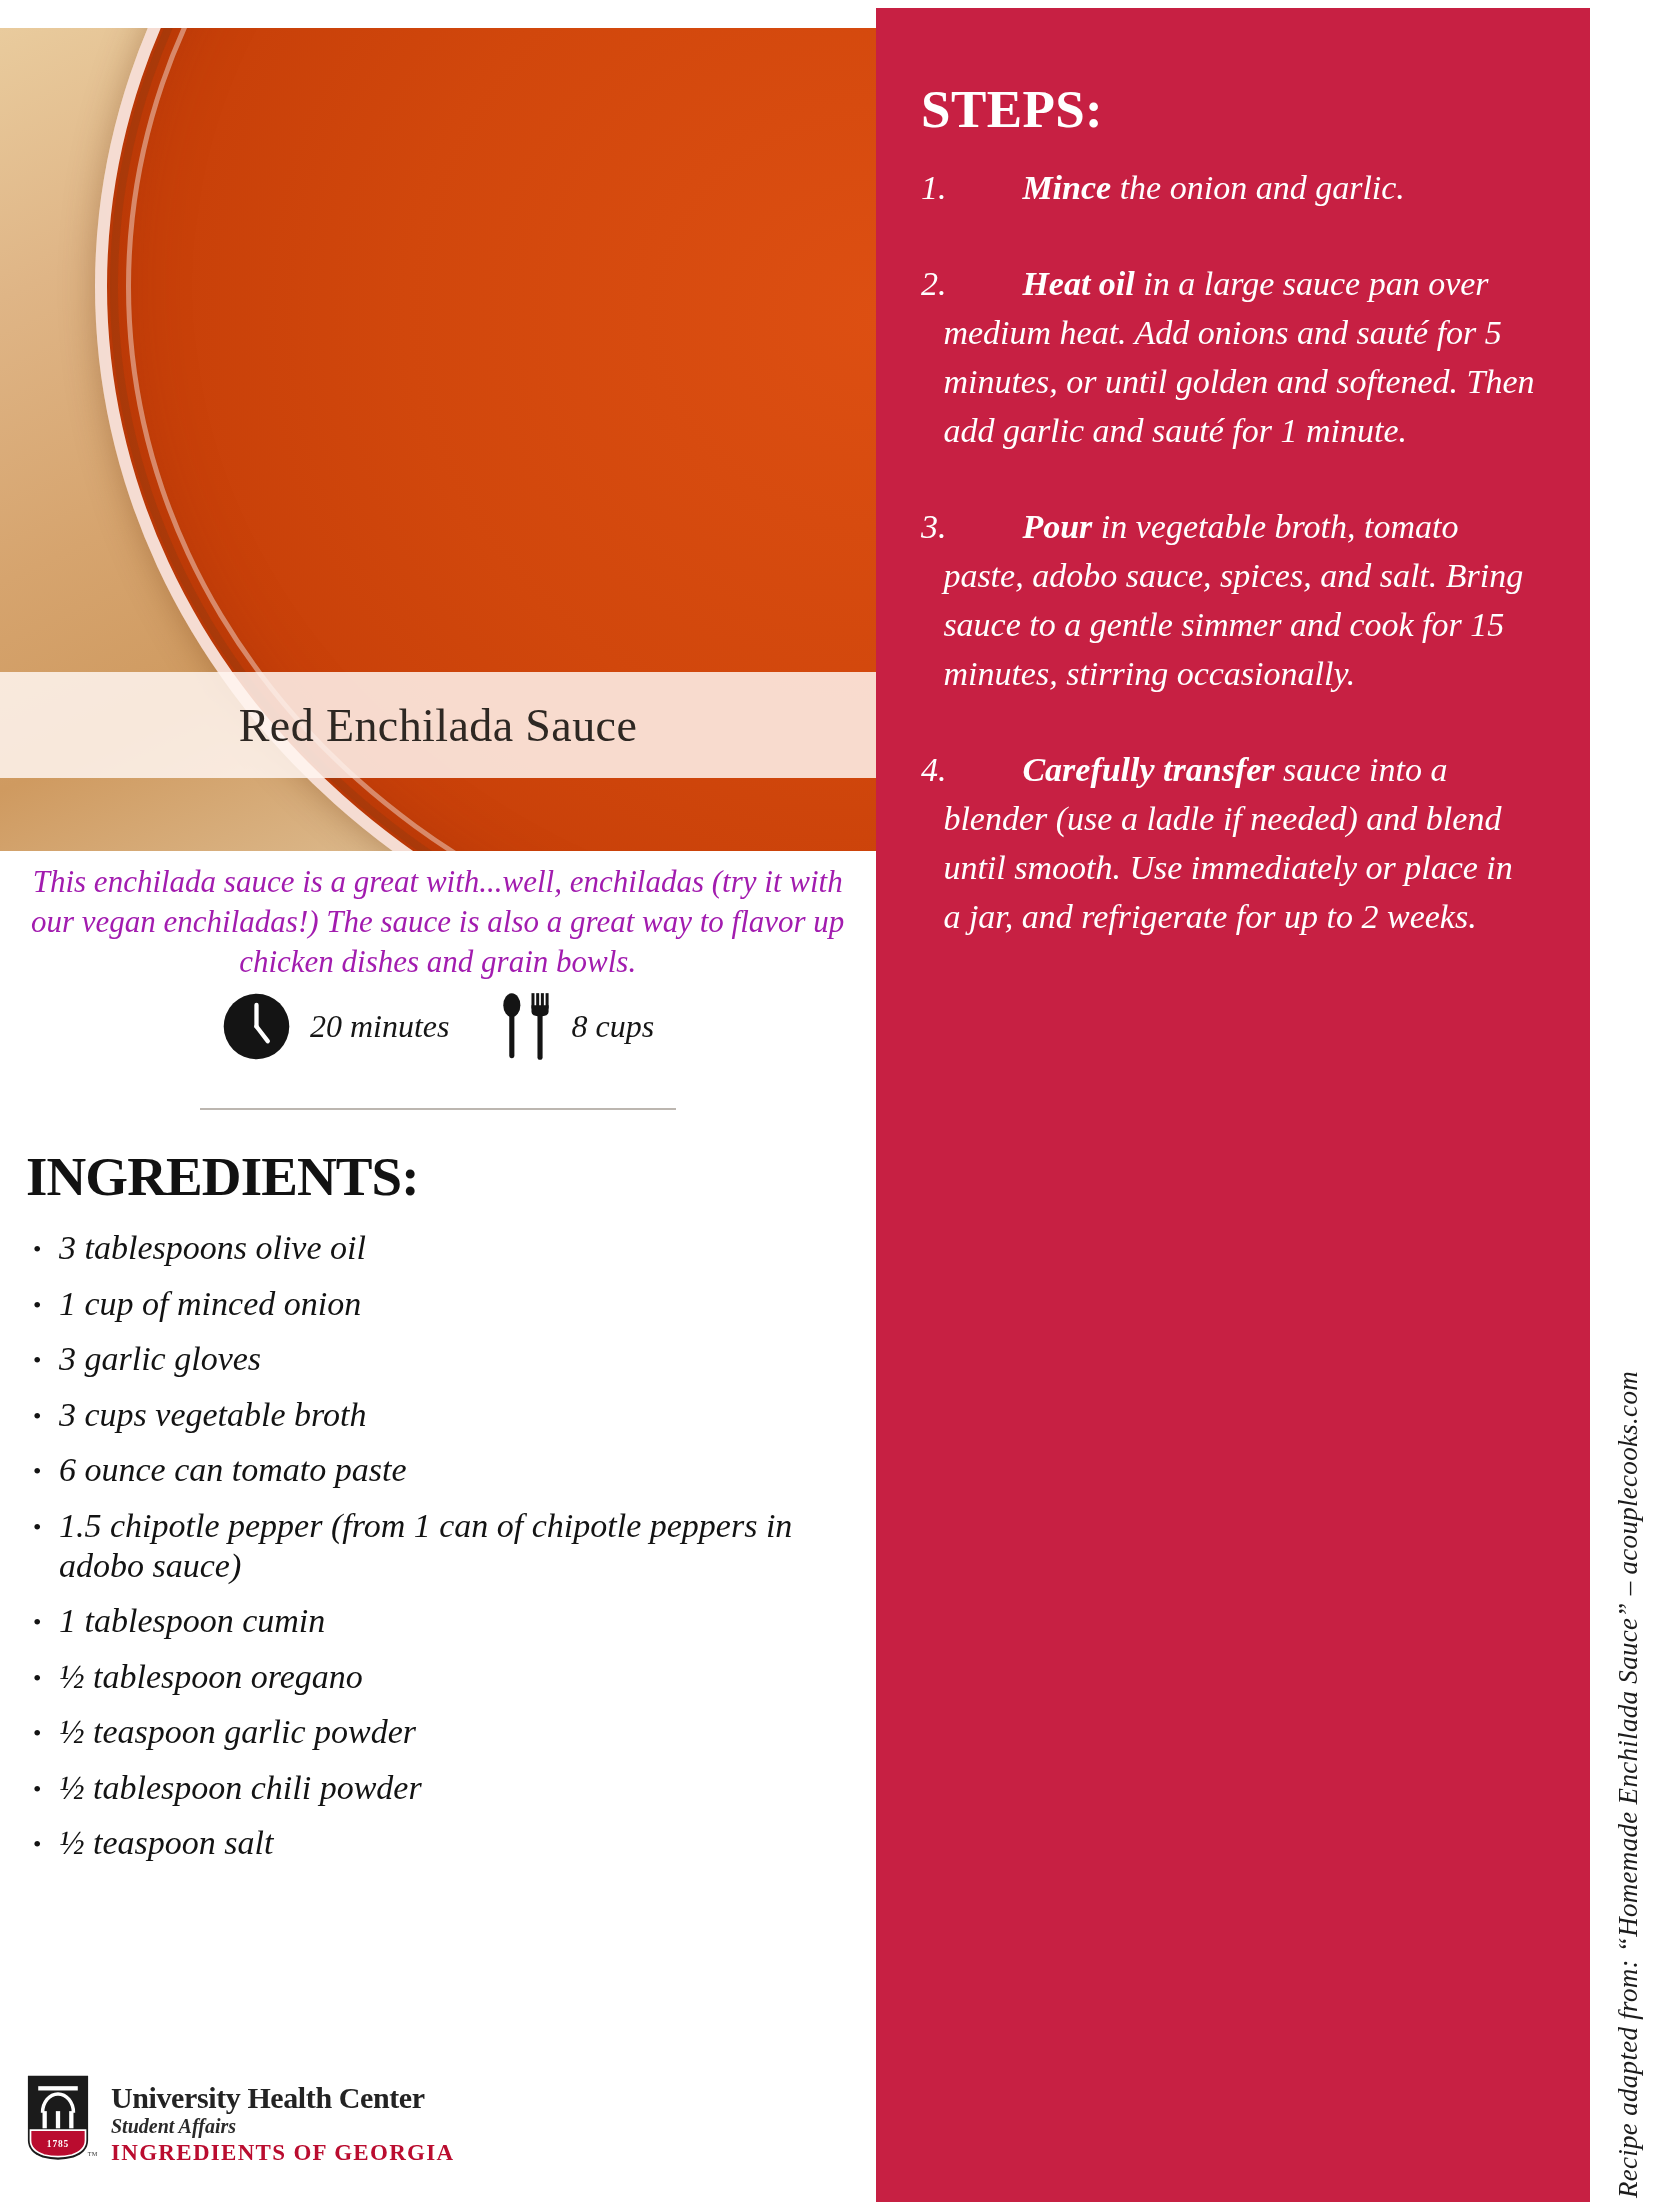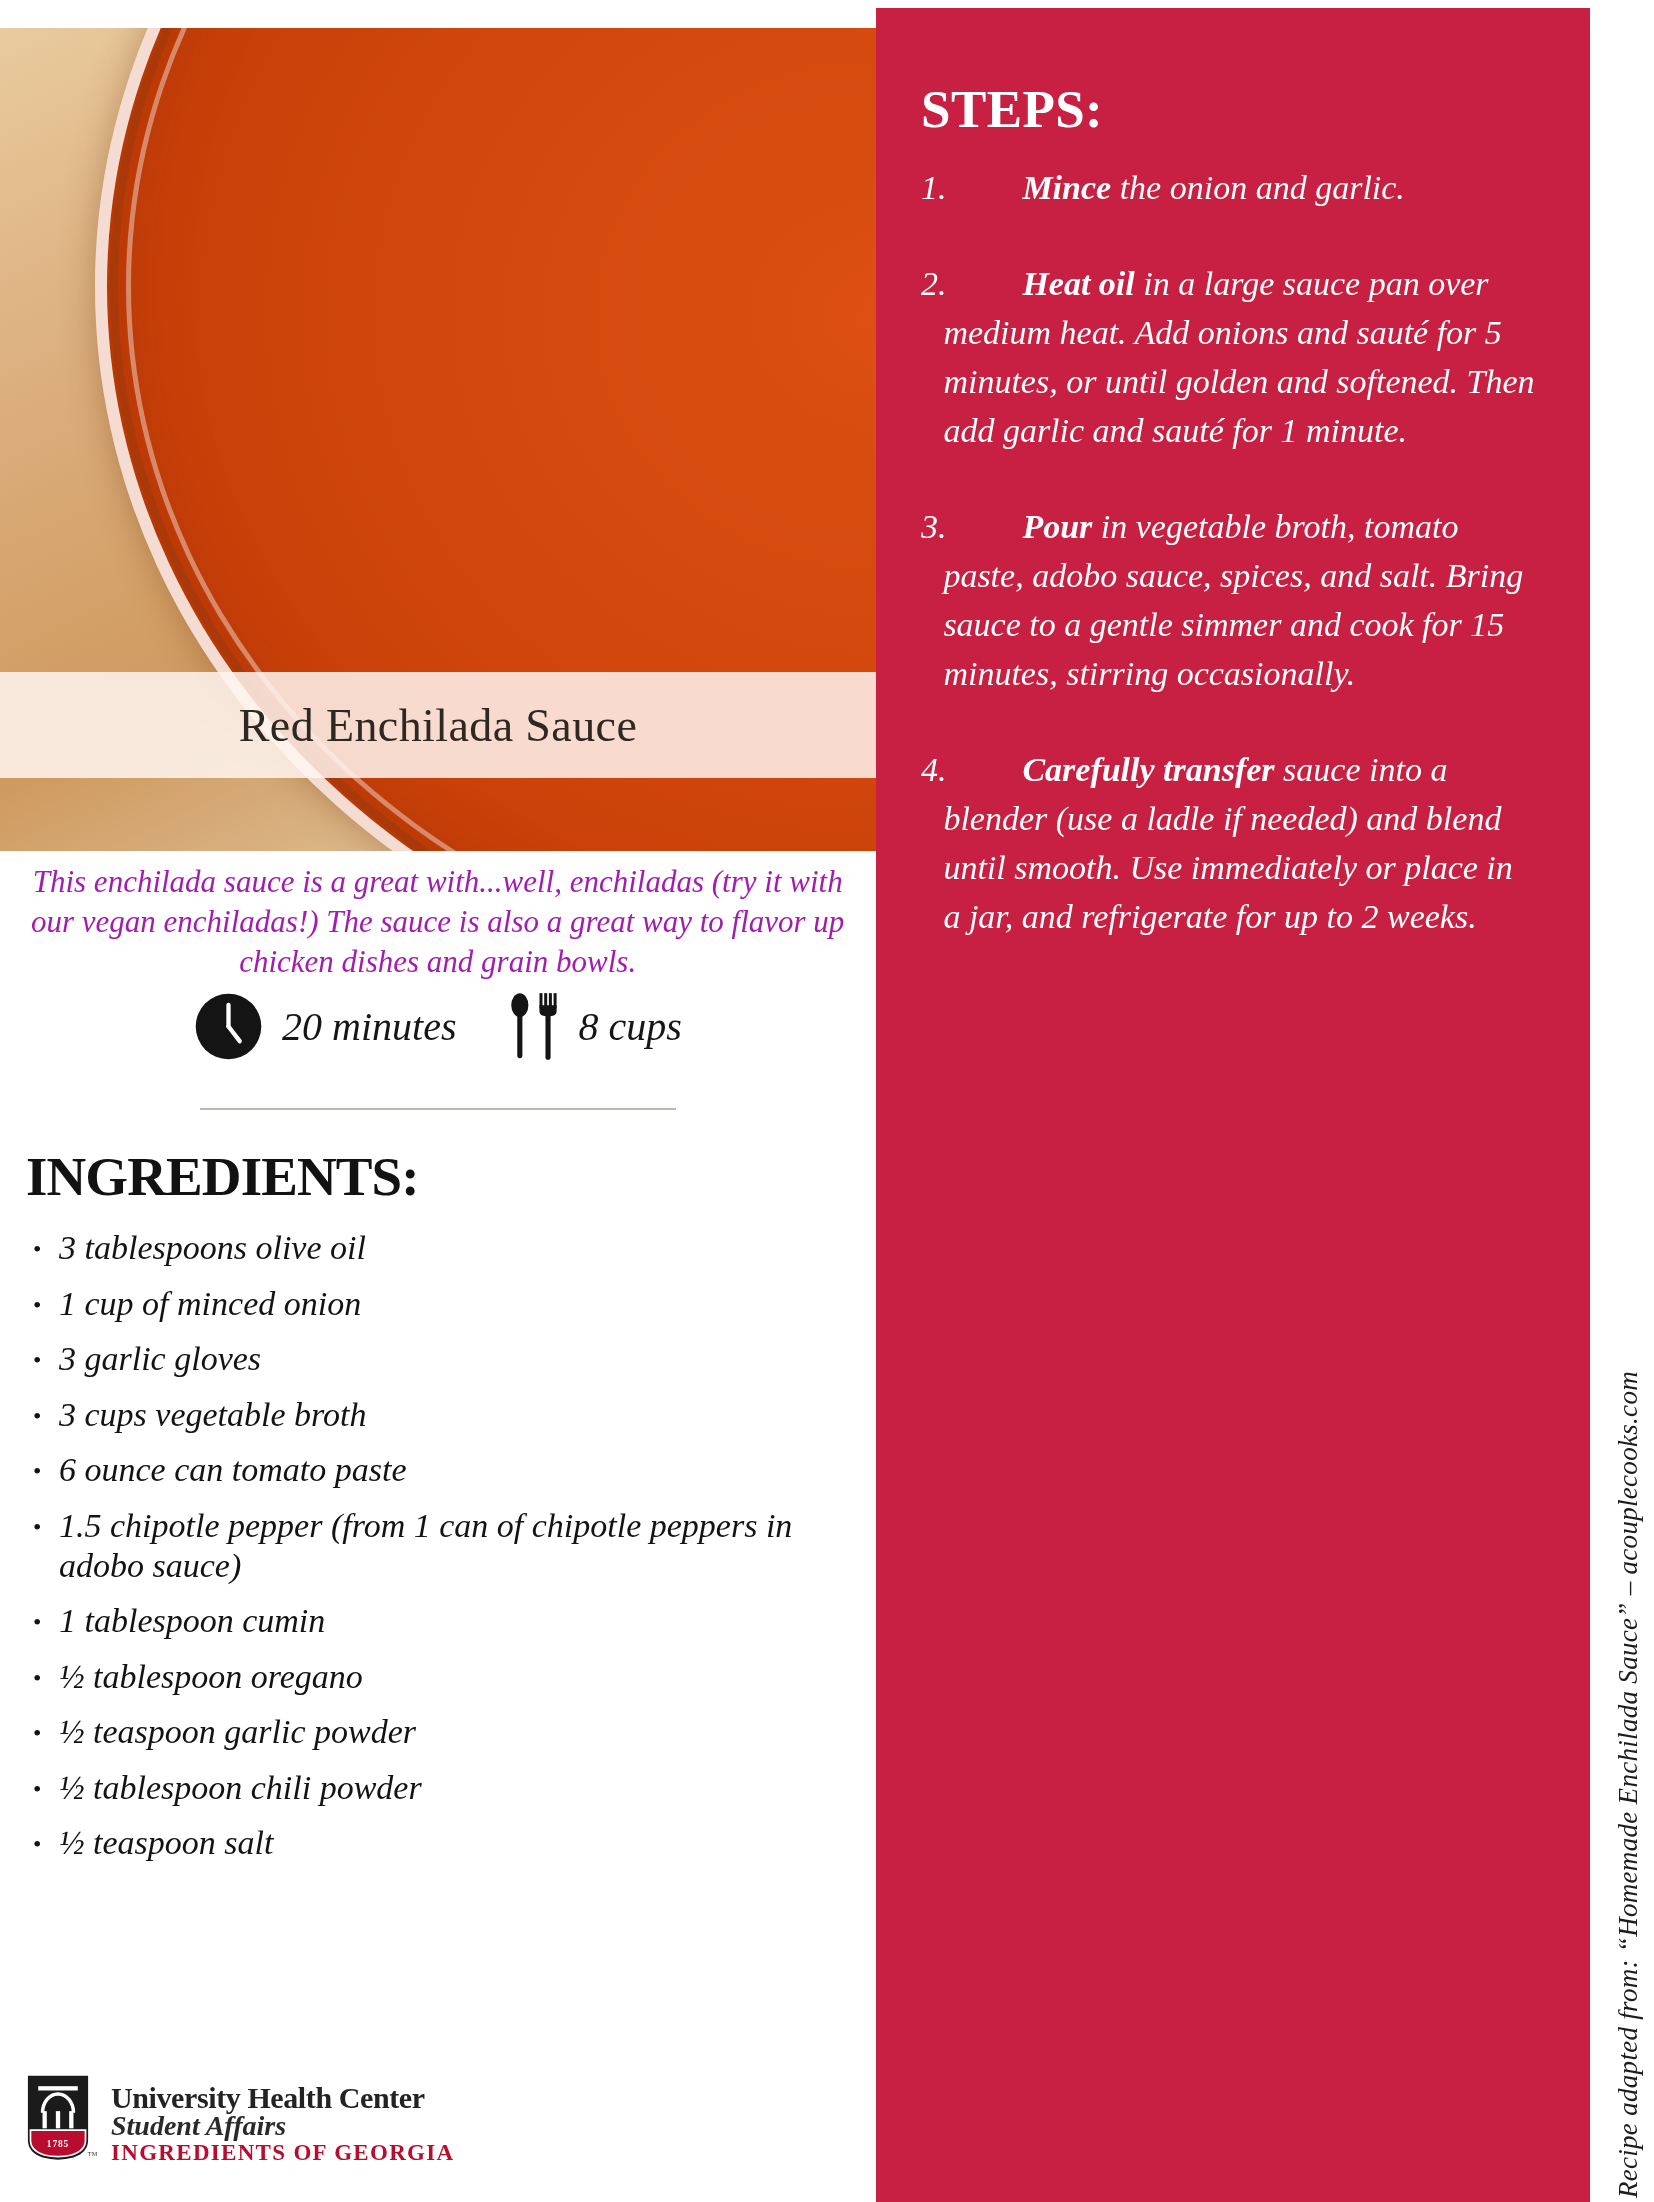--- a/index.html
+++ b/index.html
@@ -53,21 +53,21 @@
   
   .intro{
     position:absolute;left:7.7px;top:862px;width:860px;
     text-align:center;font-style:italic;font-size:31px;line-height:40px;color:#a21caf;
   }
   .meta-row{
     position:absolute;left:0;top:983px;width:876px;height:86px;
     display:flex;align-items:center;justify-content:center;gap:50px;
   }
   .meta-item{display:flex;align-items:center;gap:19px;}
-  .meta-item .label{font-style:italic;font-size:40px;color:#161616;text-align:center;}
+  .meta-item .label{font-style:italic;font-size:32px;color:#161616;text-align:center;}
   .divider{
     position:absolute;left:200px;top:1108px;width:476px;height:1.7px;background:#bcb6b0;
   }
 
   
   .ingredients{position:absolute;left:26px;top:1146px;width:826px;}
   .ingredients h2{
     font-size:55px;line-height:1.12;font-weight:bold;color:#121212;
     letter-spacing:-0.9px;margin-bottom:20.6px;
   }
@@ -111,21 +111,21 @@
   }
 
   
   .footer{
     position:absolute;left:27px;top:2075px;display:flex;gap:17px;align-items:flex-start;
   }
   .shield-wrap{position:relative;width:67px;height:88px;flex:0 0 auto;}
   .tm{position:absolute;right:-3.4px;bottom:1.7px;font-size:10.3px;color:#555;font-style:normal;}
   .logo-text{padding-top:6.9px;}
   .logo-org{font-size:30px;font-weight:bold;color:#232323;letter-spacing:-0.4px;line-height:31px;}
-  .logo-division{font-size:28px;font-weight:bold;font-style:italic;color:#2a2a2a;line-height:22.4px;margin-top:1.7px;}
+  .logo-division{font-size:20px;font-weight:bold;font-style:italic;color:#2a2a2a;line-height:22.4px;margin-top:1.7px;}
   .logo-univ{font-size:23px;font-weight:bold;color:var(--uga-red);letter-spacing:1.3px;line-height:26px;margin-top:3.4px;}
 
   svg{display:block;}
 </style>
 </head>
 <body>
 
 <div id="page">
 
   <div class="photo">

